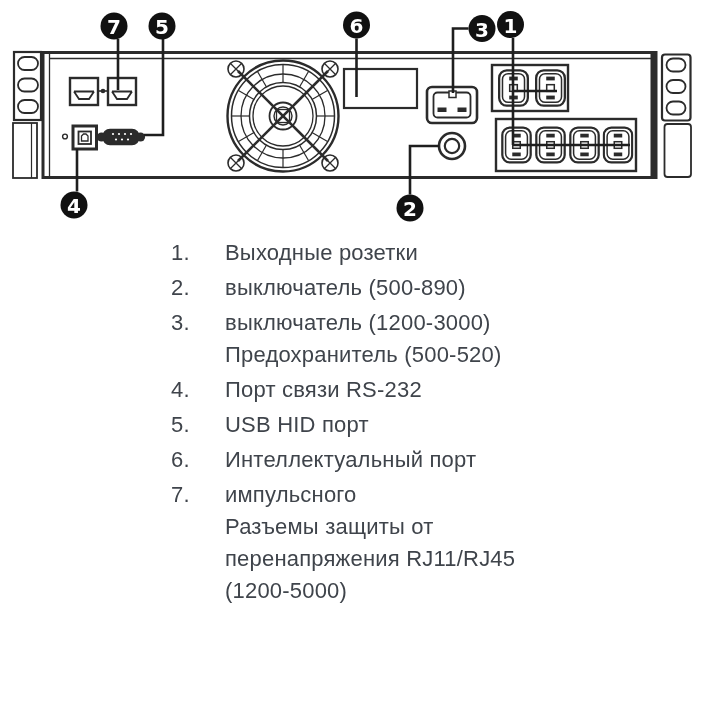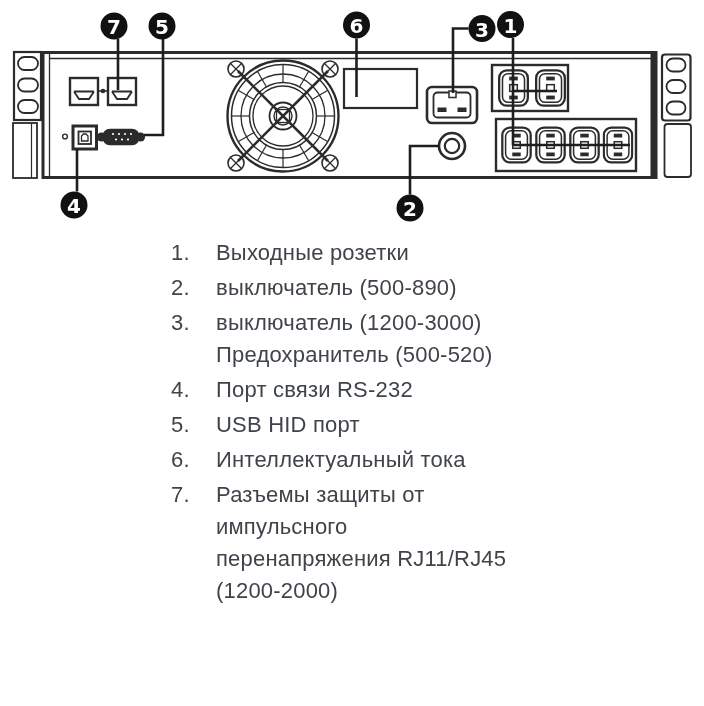--- a/index.html
+++ b/index.html
@@ -18,21 +18,21 @@
     color:#3f444b;
     font-size:22px;
     line-height:32px;
     letter-spacing:0.2px;
   }
   .legend-item{display:flex;margin:0 0 3px 0;}
   .legend-item .num{
     flex:0 0 45px;
     text-align:left;
   }
-  .legend-item .lines{flex:1;}
+  .legend-item .lines{flex:1;margin-left:9px;}
   .callout-num{
     font-family:"DejaVu Sans",sans-serif;
     font-weight:bold;
     font-size:20px;
     fill:#ffffff;
   }
 </style>
 </head>
 <body>
 
@@ -250,28 +250,28 @@
     <div class="legend-item">
       <span class="num">5.</span>
       <div class="lines">
         <div>USB HID порт</div>
       </div>
     </div>
 
     <div class="legend-item">
       <span class="num">6.</span>
       <div class="lines">
-        <div>Интеллектуальный тока</div>
+        <div>Интеллектуальный порт</div>
       </div>
     </div>
 
     <div class="legend-item">
       <span class="num">7.</span>
       <div class="lines">
+        <div>импульсного</div>
         <div>Разъемы защиты от</div>
-        <div>импульсного</div>
         <div>перенапряжения RJ11/RJ45</div>
-        <div>(1200-2000)</div>
+        <div>(1200-5000)</div>
       </div>
     </div>
 
   </div>
 </div>
 
 </body></html>

